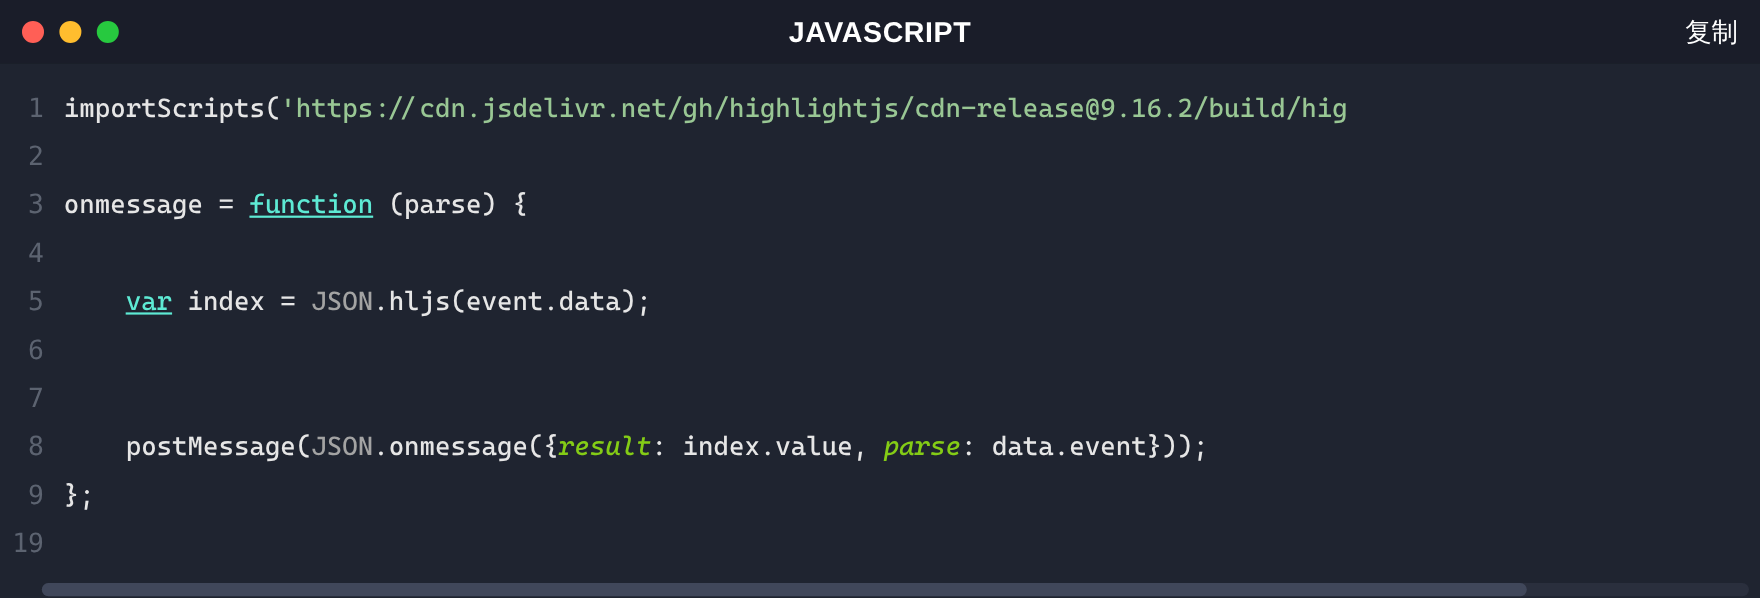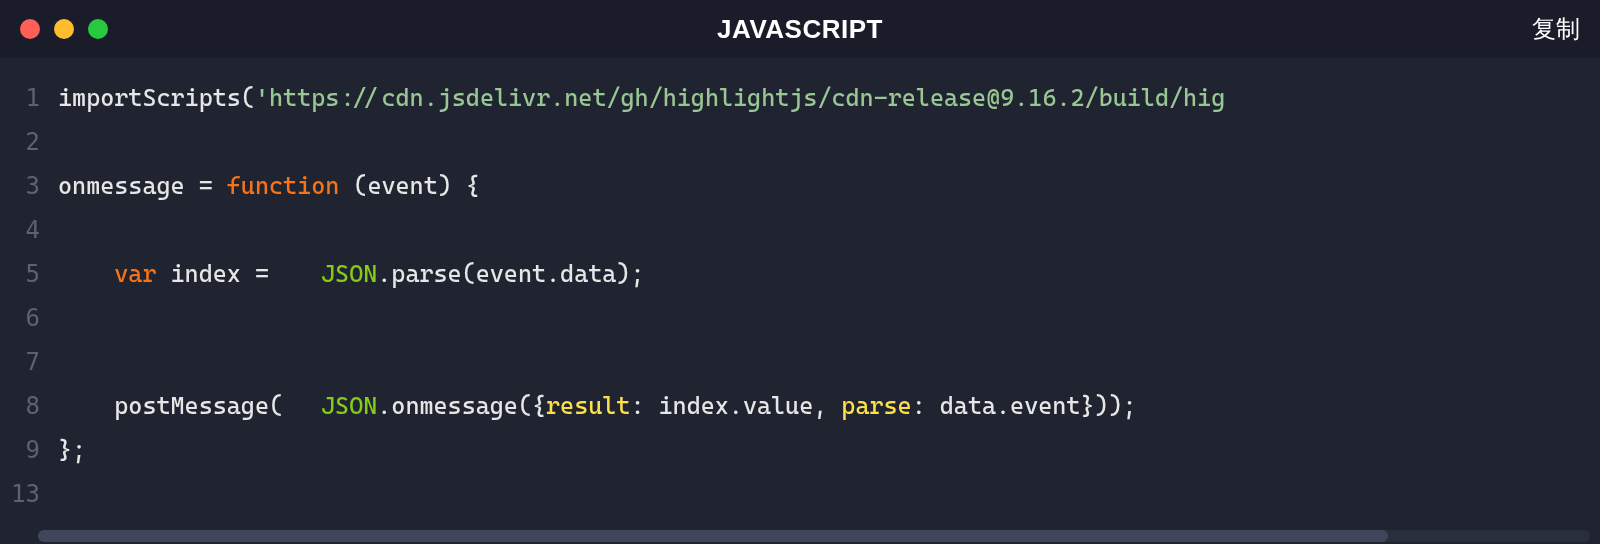--- a/index.html
+++ b/index.html
@@ -91,23 +91,23 @@
     .code-line {
       font-size: 24px;
       line-height: 44px;
       height: 44px;
       color: #e6e6e6;
       white-space: pre;
     }
     .tok-fn { color: #e6e6e6; }
     .tok-punct { color: #e6e6e6; }
     .tok-string { color: #99c794; }
-    .tok-keyword { color: #f97316; }
-    .tok-builtin { color: #84cc16; margin-left: 38px; }
-    .tok-prop { color: #fde047; }
+    .tok-keyword { color: #5eead4; text-decoration: underline; }
+    .tok-builtin { color: #a3a3a3; }
+    .tok-prop { color: #84cc16; font-style: italic; }
     .scrollbar-track {
       position: absolute;
       bottom: 2px;
       left: 38px;
       right: 10px;
       height: 12px;
       background: #2a2f3d;
       border-radius: 6px;
     }
     .scrollbar-thumb {
@@ -139,29 +139,29 @@
     <div class="gutter">
       <div class="line-number">1</div>
       <div class="line-number">2</div>
       <div class="line-number">3</div>
       <div class="line-number">4</div>
       <div class="line-number">5</div>
       <div class="line-number">6</div>
       <div class="line-number">7</div>
       <div class="line-number">8</div>
       <div class="line-number">9</div>
-      <div class="line-number">13</div>
+      <div class="line-number">19</div>
     </div>
 
     <div class="code-area">
       <div class="code-line"><span class="tok-fn">importScripts</span><span class="tok-punct">(</span><span class="tok-string">'https://cdn.jsdelivr.net/gh/highlightjs/cdn-release@9.16.2/build/hig</span></div>
       <div class="code-line"></div>
-      <div class="code-line"><span class="tok-fn">onmessage </span><span class="tok-punct">= </span><span class="tok-keyword">function</span><span class="tok-punct"> (event) {</span></div>
+      <div class="code-line"><span class="tok-fn">onmessage </span><span class="tok-punct">= </span><span class="tok-keyword">function</span><span class="tok-punct"> (parse) {</span></div>
       <div class="code-line"></div>
-      <div class="code-line"><span class="indent">    </span><span class="tok-keyword">var</span><span class="tok-fn"> index = </span><span class="tok-builtin">JSON</span><span class="tok-fn">.parse(event.data);</span></div>
+      <div class="code-line"><span class="indent">    </span><span class="tok-keyword">var</span><span class="tok-fn"> index = </span><span class="tok-builtin">JSON</span><span class="tok-fn">.hljs(event.data);</span></div>
       <div class="code-line"></div>
       <div class="code-line"></div>
       <div class="code-line"><span class="indent">    </span><span class="tok-fn">postMessage(</span><span class="tok-builtin">JSON</span><span class="tok-fn">.onmessage({</span><span class="tok-prop">result</span><span class="tok-fn">: index.value, </span><span class="tok-prop">parse</span><span class="tok-fn">: data.event}));</span></div>
       <div class="code-line"><span class="tok-punct">};</span></div>
     </div>
 
     <div class="scrollbar-track">
       <div class="scrollbar-thumb"></div>
     </div>
   </div>

